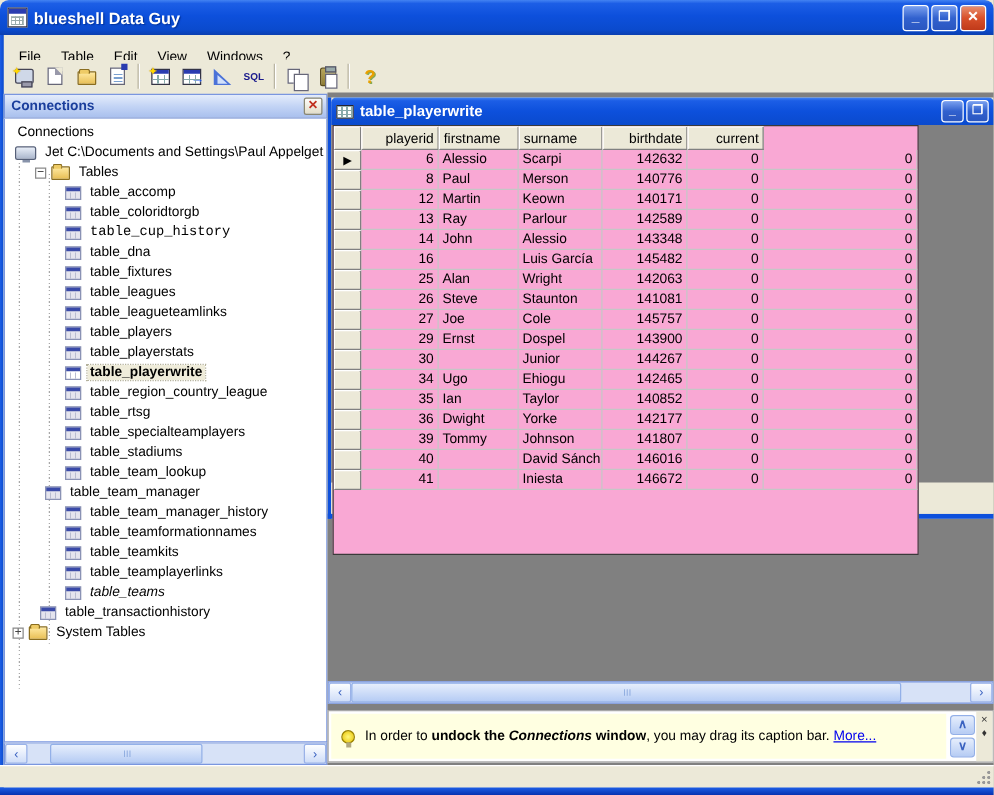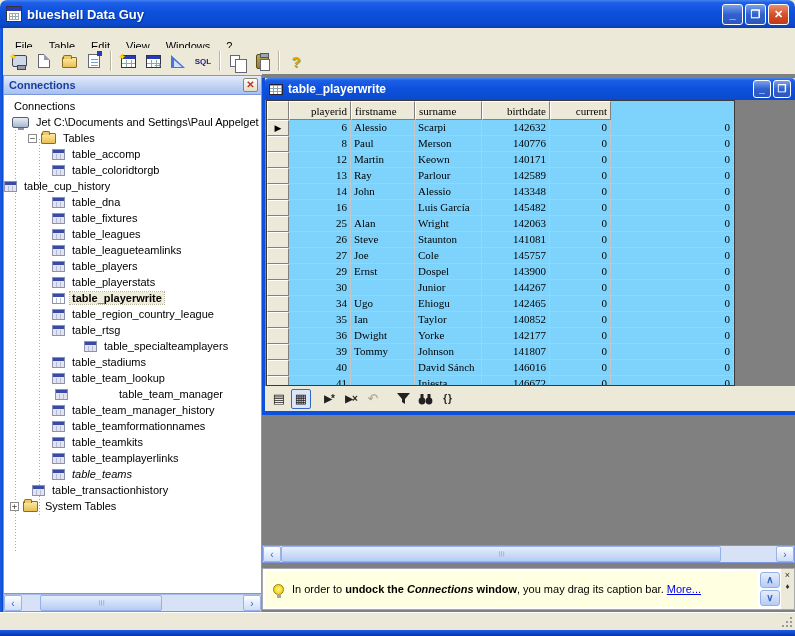--- a/index.html
+++ b/index.html
@@ -114,21 +114,21 @@
     display:flex; align-items:center; padding:0 4px; border-radius:4px 4px 0 0; }
   .twin-title .ttext { color:#fff; font-weight:bold; font-size:12px; margin-left:5px; flex:1; }
   .twin-title .grid-ico { width:14px; height:11px; position:relative; background:#fff; border:1px solid #223; }
   .twin-title .grid-ico::after { content:""; position:absolute; inset:0;
     background:repeating-linear-gradient(90deg,transparent 0 3px,#8aa 3px 4px),
                repeating-linear-gradient(0deg,transparent 0 2px,#8aa 2px 3px); }
   .twin-btns { display:flex; gap:2px; }
   .wbtn.small { width:18px; height:18px; line-height:15px; font-size:10px; }
 
   .grid-zone { position:relative; height:286px; background:#808080; }
-  .grid { position:absolute; left:1px; top:0; width:469px; border:1px solid #3a3a3a; background:#7dd3fc; overflow:hidden; height:286px;font-family:Liberation Serif, serif; }
+  .grid { position:absolute; left:1px; top:0; width:469px; border:1px solid #3a3a3a; background:#f9a8d4; overflow:hidden; height:344px; }
   .grow { display:flex; }
   .gcell { height:16px; border-right:1px solid #c6c6c6; border-bottom:1px solid #c6c6c6;
     padding:1px 3px 0 3px; overflow:hidden; white-space:nowrap; flex:none; }
   .ghead .gcell { height:19px; background:#ECE9D8; border-right:1px solid #808080; border-bottom:1px solid #808080;
     border-top:1px solid #fff; border-left:1px solid #fff; padding-top:3px; }
   .gsel { background:#ECE9D8; border-right:1px solid #808080; border-bottom:1px solid #808080;
     border-top:1px solid #fff; border-left:1px solid #fff; text-align:center; font-size:9px; padding-top:2px; }
   .gcell:nth-child(1) { width:22px; }
   .gcell:nth-child(2) { width:62px; text-align:right; }
   .gcell:nth-child(3) { width:64px; }
@@ -276,21 +276,21 @@
   <div class="tree-row" style="padding-left:48px;">
     <span class="tico"></span>
     <span class="tree-label">table_accomp</span>
   </div>
 
   <div class="tree-row" style="padding-left:48px;">
     <span class="tico"></span>
     <span class="tree-label">table_coloridtorgb</span>
   </div>
 
-  <div class="tree-row" style="">
+  <div class="tree-row" style="padding-left:48px;font-family:Liberation Mono, monospace;">
     <span class="tico"></span>
     <span class="tree-label">table_cup_history</span>
   </div>
 
   <div class="tree-row" style="padding-left:48px;">
     <span class="tico"></span>
     <span class="tree-label">table_dna</span>
   </div>
 
   <div class="tree-row" style="padding-left:48px;">
@@ -326,37 +326,37 @@
   <div class="tree-row" style="padding-left:48px;">
     <span class="tico"></span>
     <span class="tree-label">table_region_country_league</span>
   </div>
 
   <div class="tree-row" style="padding-left:48px;">
     <span class="tico"></span>
     <span class="tree-label">table_rtsg</span>
   </div>
 
-  <div class="tree-row" style="padding-left:60px;margin-left:20px;">
+  <div class="tree-row" style="padding-left:48px;">
     <span class="tico"></span>
     <span class="tree-label">table_specialteamplayers</span>
   </div>
 
   <div class="tree-row" style="padding-left:48px;">
     <span class="tico"></span>
     <span class="tree-label">table_stadiums</span>
   </div>
 
 
   <div class="tree-row" style="padding-left:48px;">
     <span class="tico"></span>
     <span class="tree-label">table_team_lookup</span>
   </div>
 
-  <div class="tree-row" style="padding-left:51px;gap:44px;">
+  <div class="tree-row" style="padding-left:32px;">
     <span class="tico"></span>
     <span class="tree-label">table_team_manager</span>
   </div>
 
   <div class="tree-row" style="padding-left:48px;">
     <span class="tico"></span>
     <span class="tree-label">table_team_manager_history</span>
   </div>
 
   <div class="tree-row" style="padding-left:48px;">

